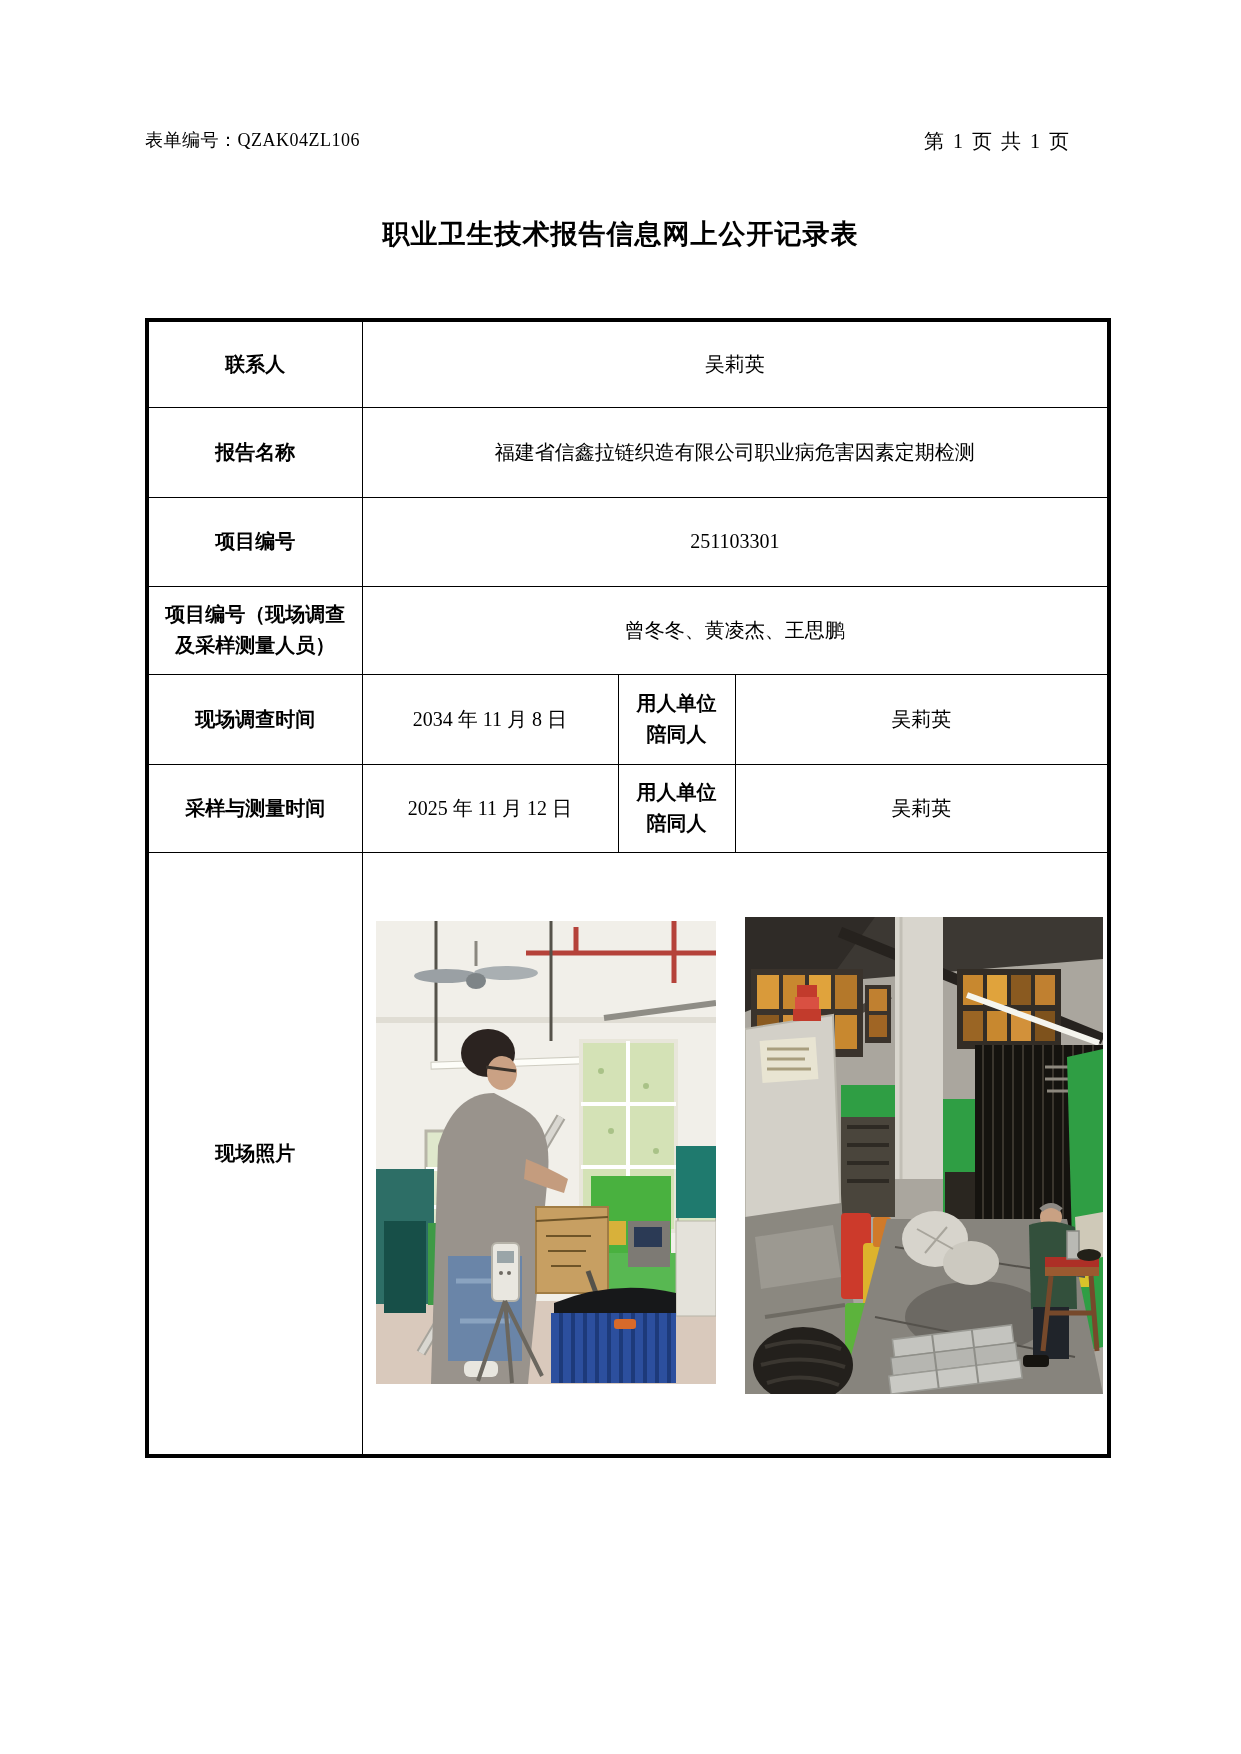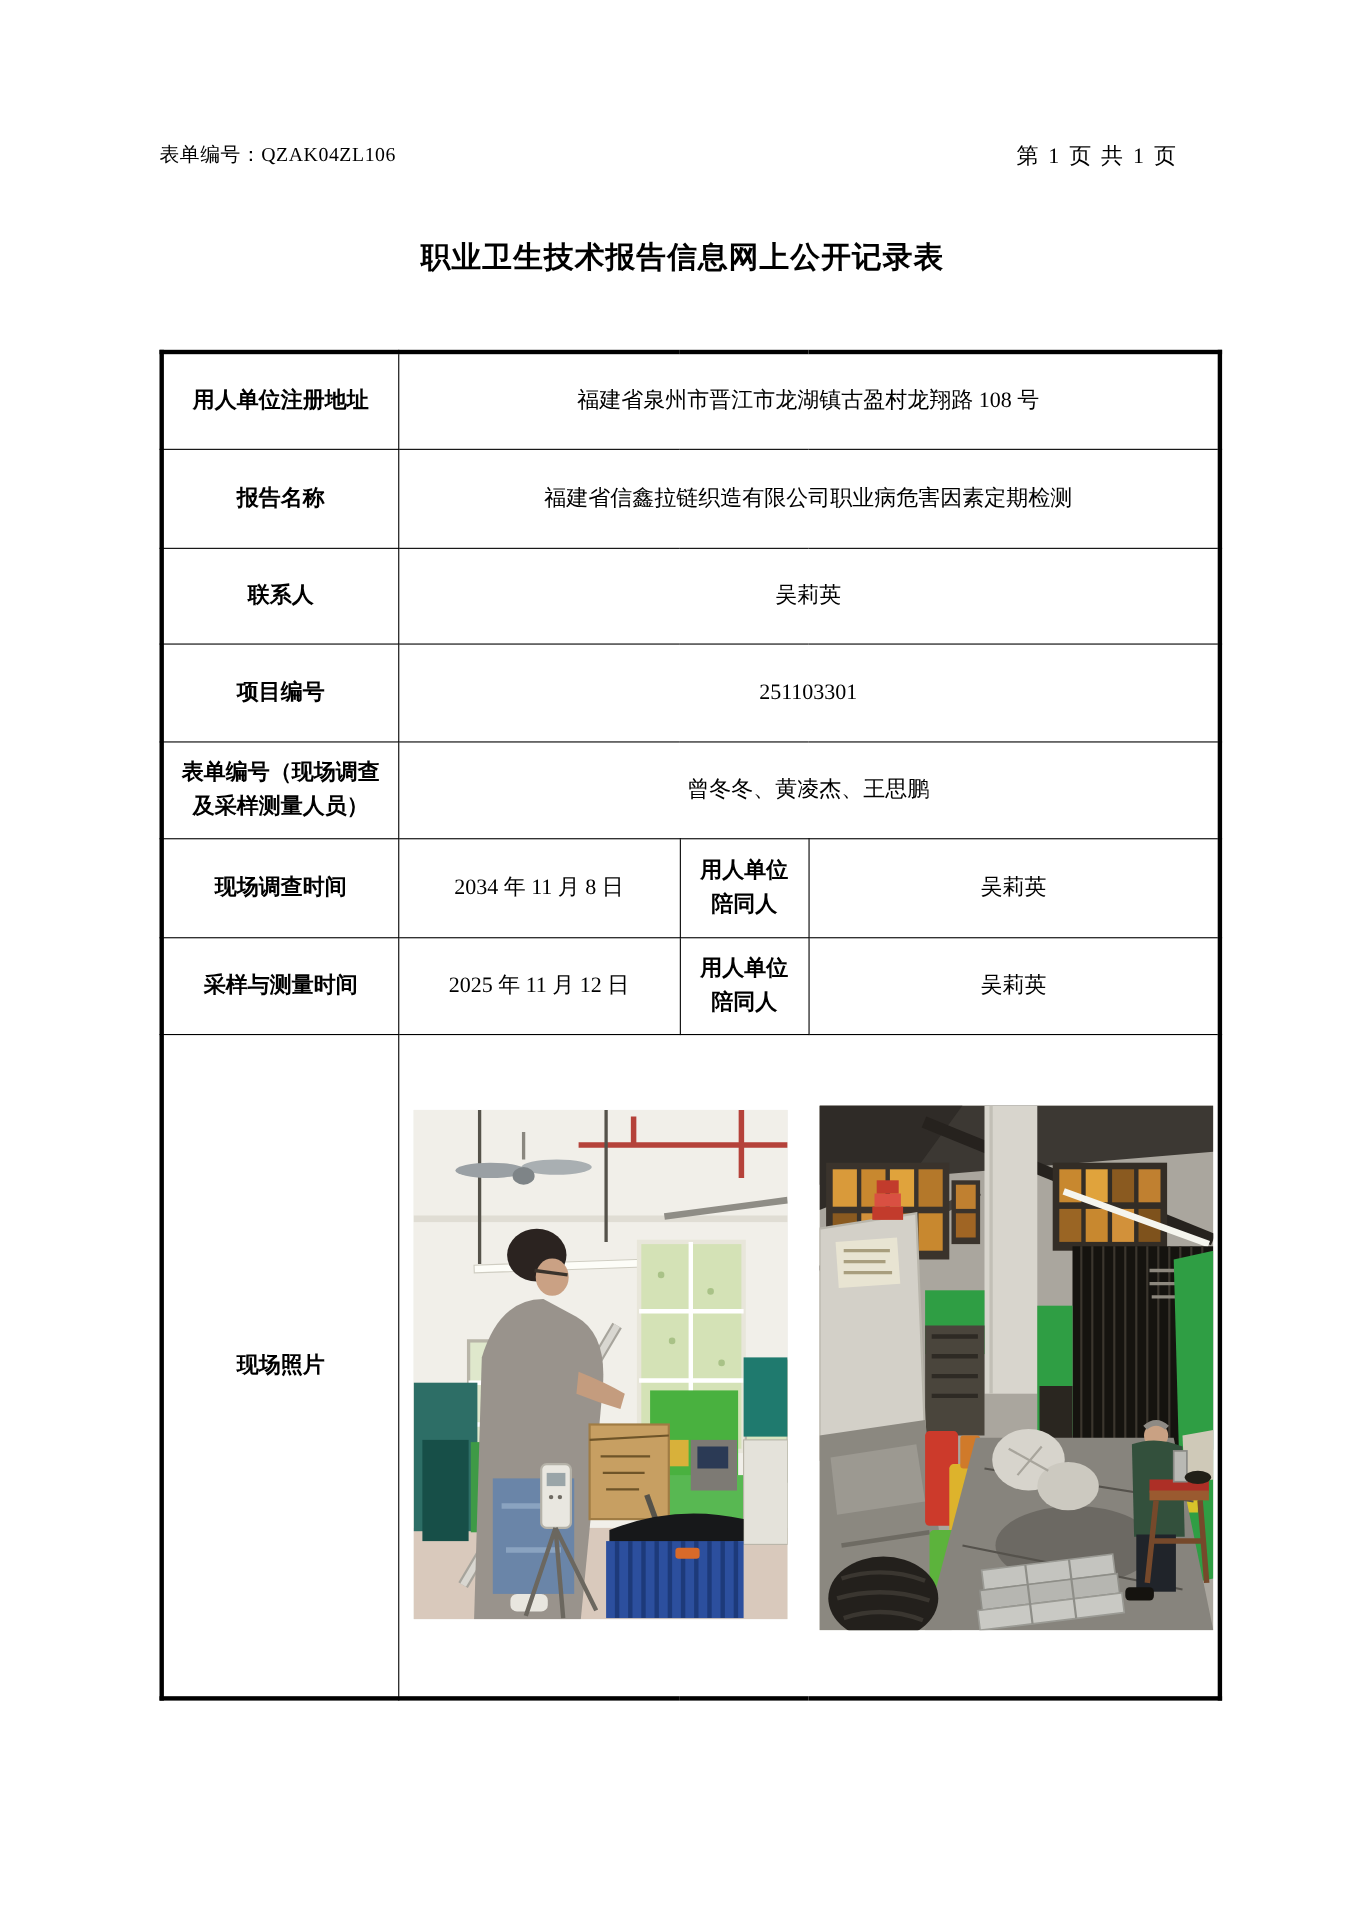--- a/index.html
+++ b/index.html
@@ -73,38 +73,34 @@
   <div class="doc-title">职业卫生技术报告信息网上公开记录表</div>
 
   <table class="main">
     <colgroup>
       <col style="width:215px">
         <col style="width:256px">
         <col style="width:117px">
         <col style="width:374px">
     </colgroup>
     <tbody>
-    <tr style="height:88px">
-      <td class="lbl">用人单位注册地址</td>
-      <td class="val" colspan="3">福建省泉州市晋江市龙湖镇古盈村龙翔路 108 号</td>
+    <tr style="height:87px">
+      <td class="lbl">联系人</td>
+      <td class="val" colspan="3">吴莉英</td>
     </tr>
     <tr style="height:90px">
       <td class="lbl">报告名称</td>
       <td class="val" colspan="3">福建省信鑫拉链织造有限公司职业病危害因素定期检测</td>
     </tr>
-    <tr style="height:87px">
-      <td class="lbl">联系人</td>
-      <td class="val" colspan="3">吴莉英</td>
-    </tr>
     <tr style="height:89px">
       <td class="lbl">项目编号</td>
       <td class="val" colspan="3">251103301</td>
     </tr>
     <tr style="height:88px">
-      <td class="lbl">表单编号（现场调查及采样测量人员）</td>
+      <td class="lbl">项目编号（现场调查及采样测量人员）</td>
       <td class="val" colspan="3">曾冬冬、黄凌杰、王思鹏</td>
     </tr>
     <tr style="height:90px">
       <td class="lbl">现场调查时间</td>
       <td class="val">2034 年 11 月 8 日</td>
       <td class="lbl">用人单位陪同人</td>
       <td class="val">吴莉英</td>
     </tr>
     <tr style="height:88px">
       <td class="lbl">采样与测量时间</td>

